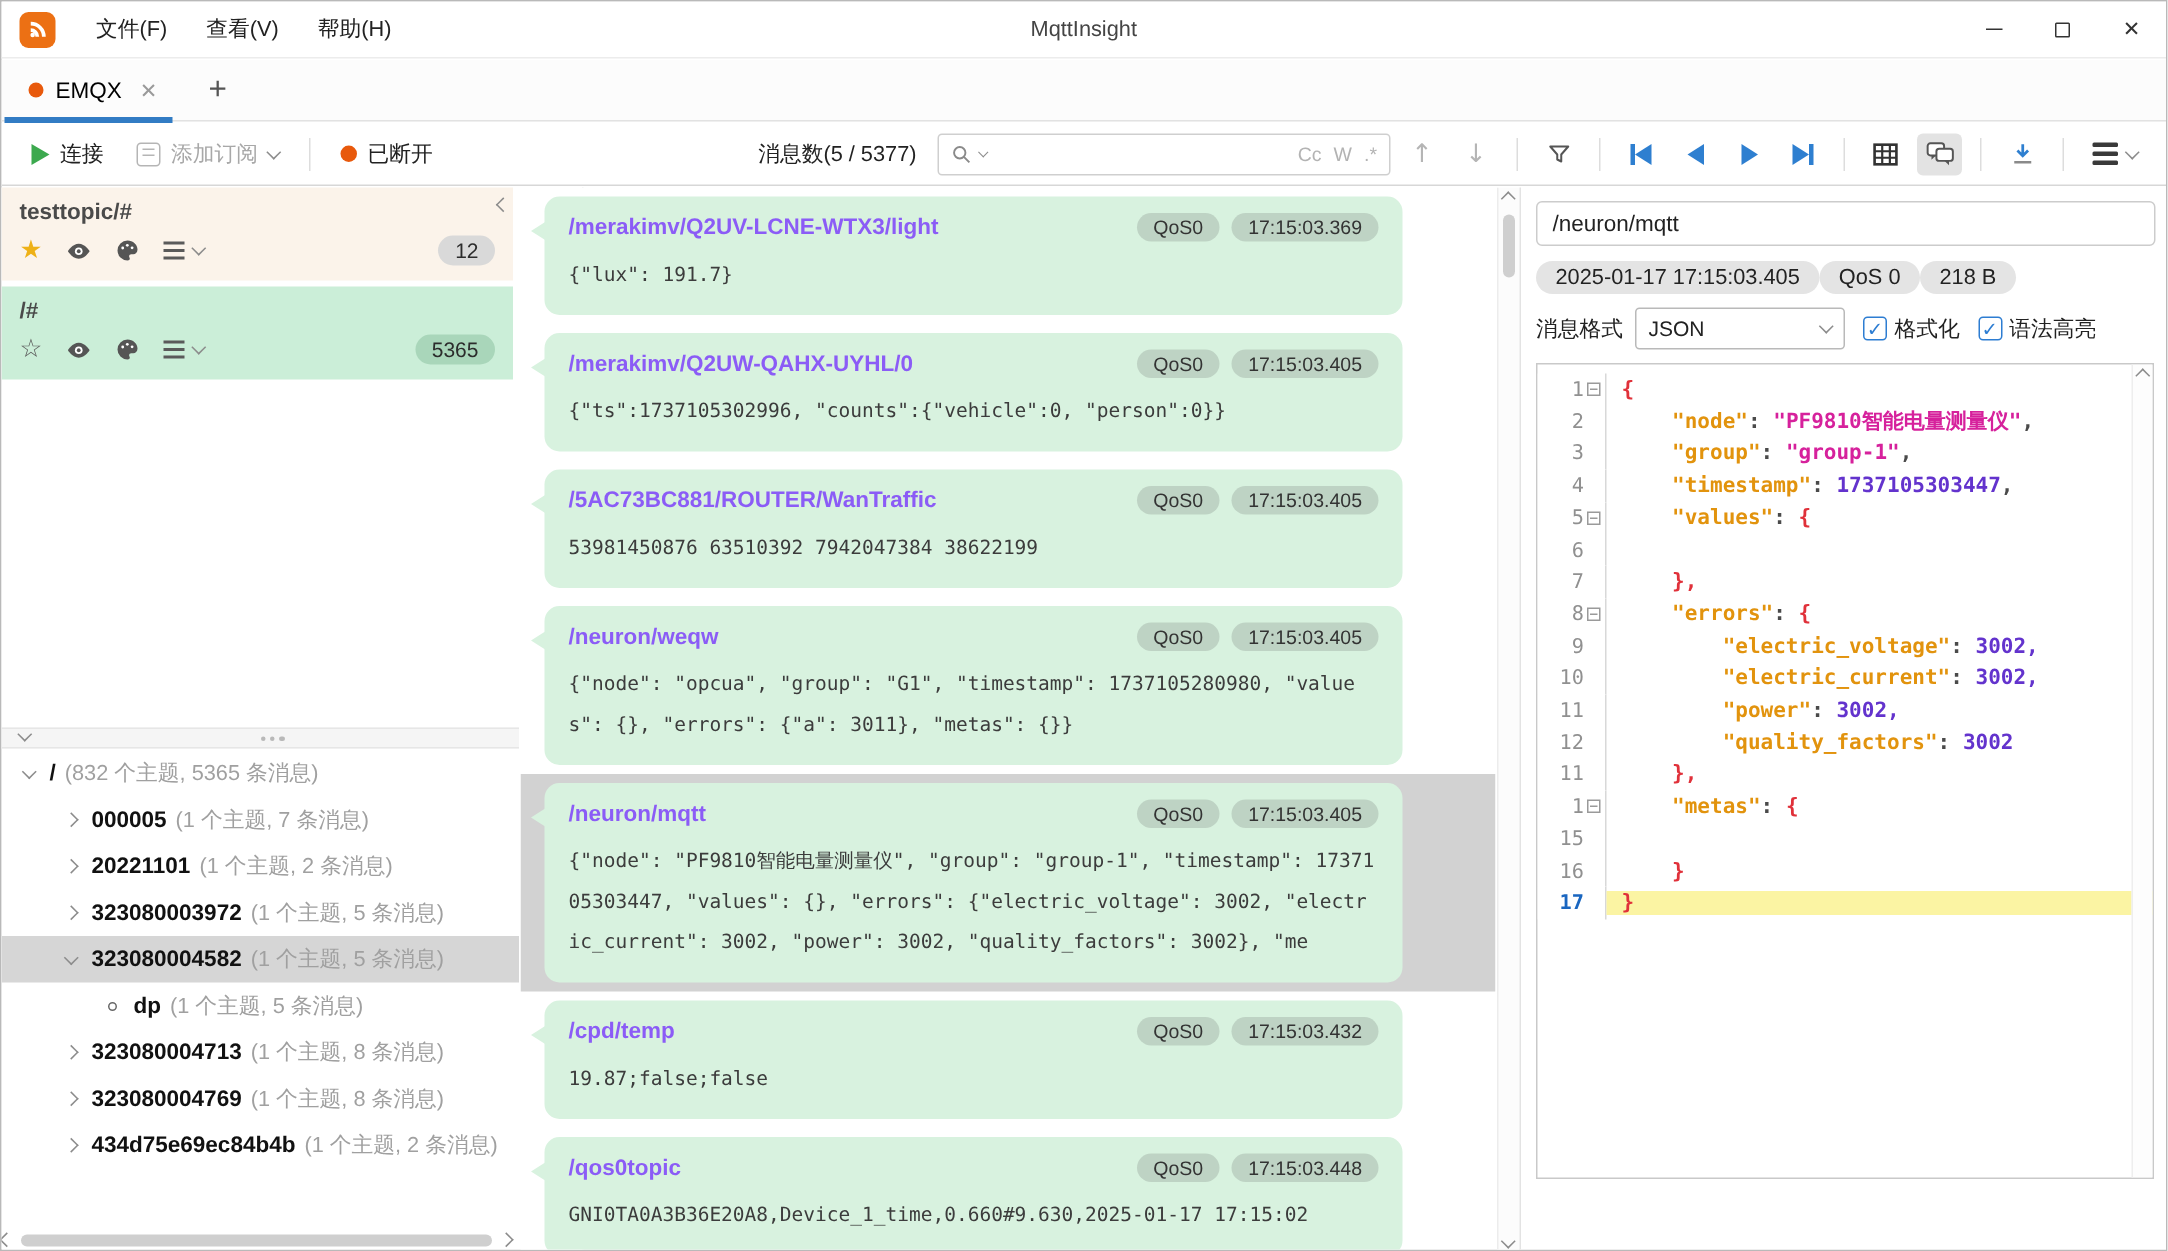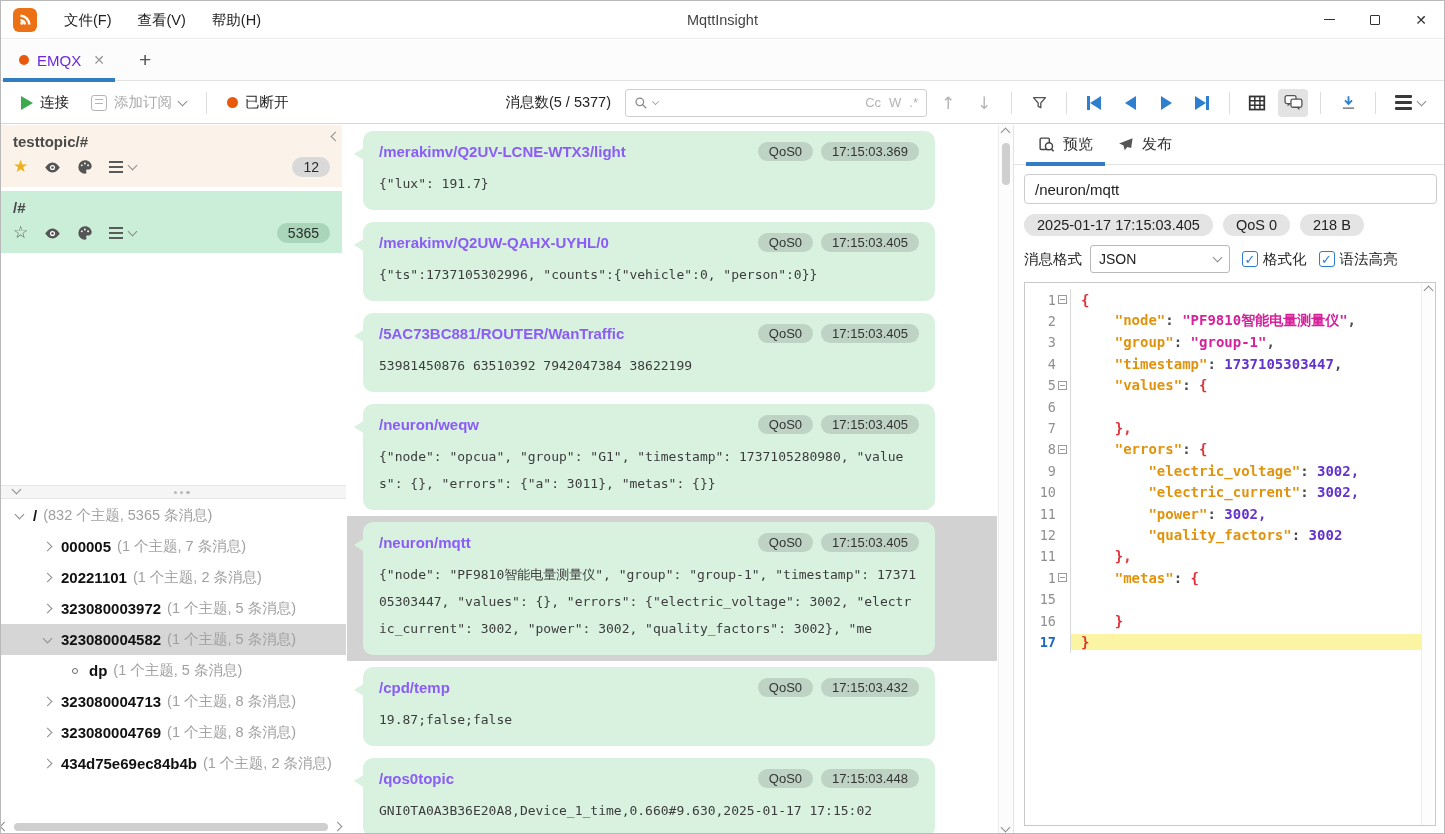--- a/index.html
+++ b/index.html
@@ -14,21 +14,21 @@
   .win-title { position:absolute; left:0; right:0; text-align:center; font-size:14.5px; color:#444; pointer-events:none; }
   .win-controls { margin-left:auto; display:flex; height:38px; position:relative; z-index:2; }
   .win-btn { width:46px; height:38px; display:flex; align-items:center; justify-content:center; font-size:14px; color:#333; }
   .glyph-min { display:inline-block; width:11px; border-top:1.4px solid #333; }
   .glyph-max { display:inline-block; width:10px; height:10px; border:1.3px solid #333; border-radius:1px; }
 
   
   .tabbar { position:absolute; left:0; top:39px; width:100%; height:41px; background:#fcfcfc; border-bottom:1px solid #e2e2e2; display:flex; align-items:center; }
   .conn-tab { position:relative; height:41px; display:flex; align-items:center; gap:8px; padding:0 14px 0 18px; }
   .tab-dot { width:10px; height:10px; border-radius:50%; background:#e8590c; }
-  .tab-label { font-size:15px; color:#6d28d9; }
+  .tab-label { font-size:15px; color:#000000; }
   .tab-close { font-size:14px; color:#9a9a9a; margin-left:4px; }
   .tab-underline { position:absolute; left:2px; bottom:-1px; width:112px; height:4px; background:#327cc4; }
   .new-tab { font-size:21px; color:#555; padding:0 14px; margin-left:6px; }
 
   
   .toolbar { position:absolute; left:0; top:81px; width:100%; height:42px; background:#fff; border-bottom:1px solid #d7d7d7; display:flex; align-items:center; padding:16px 12px; gap:6px; }
   .tb-btn { display:flex; align-items:center; gap:7px; padding:4px 8px; border-radius:4px; font-size:14.5px; color:#222; }
   .tb-btn.disabled { color:#a8a8a8; }
   .play-tri { width:0; height:0; border-top:7px solid transparent; border-bottom:7px solid transparent; border-left:12px solid #3ca94e; }
   .subicon { width:16px; height:16px; border:1.6px solid #b5b5b5; border-radius:3px; position:relative; }
@@ -109,21 +109,21 @@
   .b-payload { margin-top:9px; font-family:"DejaVu Sans Mono",monospace; font-size:13px; line-height:27px; color:#3c3c3c; word-break:break-all; white-space:pre-wrap; }
   .mid-vscroll { position:absolute; right:0; top:0; width:15px; height:710px; border-left:1px solid #ececec; background:#fcfcfc; }
   .mid-vscroll .chev, .tree-vscroll .chev, .code-vscroll .chev { position:absolute; left:3px; }
 
   
   .p-tabs { display:flex; align-items:center; height:40px; border-bottom:1px solid #e2e2e2; padding-left:12px; }
   .p-tab { position:relative; height:40px; display:flex; align-items:center; gap:8px; padding:0 12px; font-size:15px; color:#333; }
   .p-tab.active::after { content:""; position:absolute; left:0; right:0; bottom:-1px; height:3.5px; background:#327cc4; }
   .topic-input { margin:9px 10px 0; }
   .topic-input input { width:413px; height:30px; border:1px solid #ccc; border-radius:4px; font-size:15px; color:#222; padding:0 10px; background:#fff; }
-  .meta-badges { display:flex; gap:10px; margin:10px 10px 0; }
+  .meta-badges { display:flex; margin:10px 10px 0; }
   .meta-pill { background:#e4e4e4; color:#222; border-radius:13px; padding:3px 13px; font-size:14.5px; white-space:nowrap; }
   .fmt-row { display:flex; align-items:center; margin:9px 10px 0; gap:8px; }
   .fmt-label { font-size:14.5px; color:#222; white-space:nowrap; }
   .combo { width:140px; height:28px; border:1px solid #b9b9b9; border-radius:3px; display:flex; align-items:center; padding:0 8px; font-size:14px; color:#222; background:#fff; }
   .combo .chev { margin-left:auto; }
   .chk { display:flex; align-items:center; gap:5px; font-size:14.5px; color:#222; white-space:nowrap; }
   .chk-box { width:16px; height:16px; border:1.6px solid #2d7dd2; border-radius:3px; color:#2d7dd2; font-size:13px; font-weight:bold; display:flex; align-items:center; justify-content:center; line-height:1; }
 
   
   .code-view { position:relative; margin:9px 10px; height:544px; border:1px solid #c9c9c9; background:#fff; overflow:hidden; font-family:"DejaVu Sans Mono",monospace; font-size:14px; padding-top:6px; }
@@ -498,36 +498,20 @@
   </div>
         </div>
       <div class="mid-vscroll">
         <span class="chev up" style="top:4px;"></span>
         <div class="sb-thumb-v" style="height:42px; margin-top:18px;"></div>
         <span class="chev down" style="position:absolute; left:3px; bottom:4px;"></span>
       </div>
     </div>
 
     <div class="right-panel">
-      <div class="p-tabs">
-        <div class="p-tab active">
-          <svg width="17" height="17" viewBox="0 0 24 24">
-              <rect x="3" y="3" width="13" height="16" rx="1.5" fill="none" stroke="#444" stroke-width="2"></rect>
-              <circle cx="15.5" cy="14.5" r="5" fill="#fff" stroke="#444" stroke-width="2"></circle>
-              <path d="M19 18.5l3 3" stroke="#444" stroke-width="2.2"></path>
-            </svg>
-          <span>预览</span>
-        </div>
-        <div class="p-tab">
-          <svg width="17" height="17" viewBox="0 0 24 24">
-              <path d="M22 3L3 10.5l6 2.5L11 20l3.5-4.5L20 17z" fill="#555"></path>
-            </svg>
-          <span>发布</span>
-        </div>
-      </div>
       <div class="topic-input">
         <input readonly="" value="/neuron/mqtt" style="">
       </div>
       <div class="meta-badges" id="badges-container">
           <span class="meta-pill">2025-01-17 17:15:03.405</span>
           <span class="meta-pill">QoS 0</span>
           <span class="meta-pill">218 B</span>
         </div>
       <div class="fmt-row">
         <span class="fmt-label">消息格式</span>

